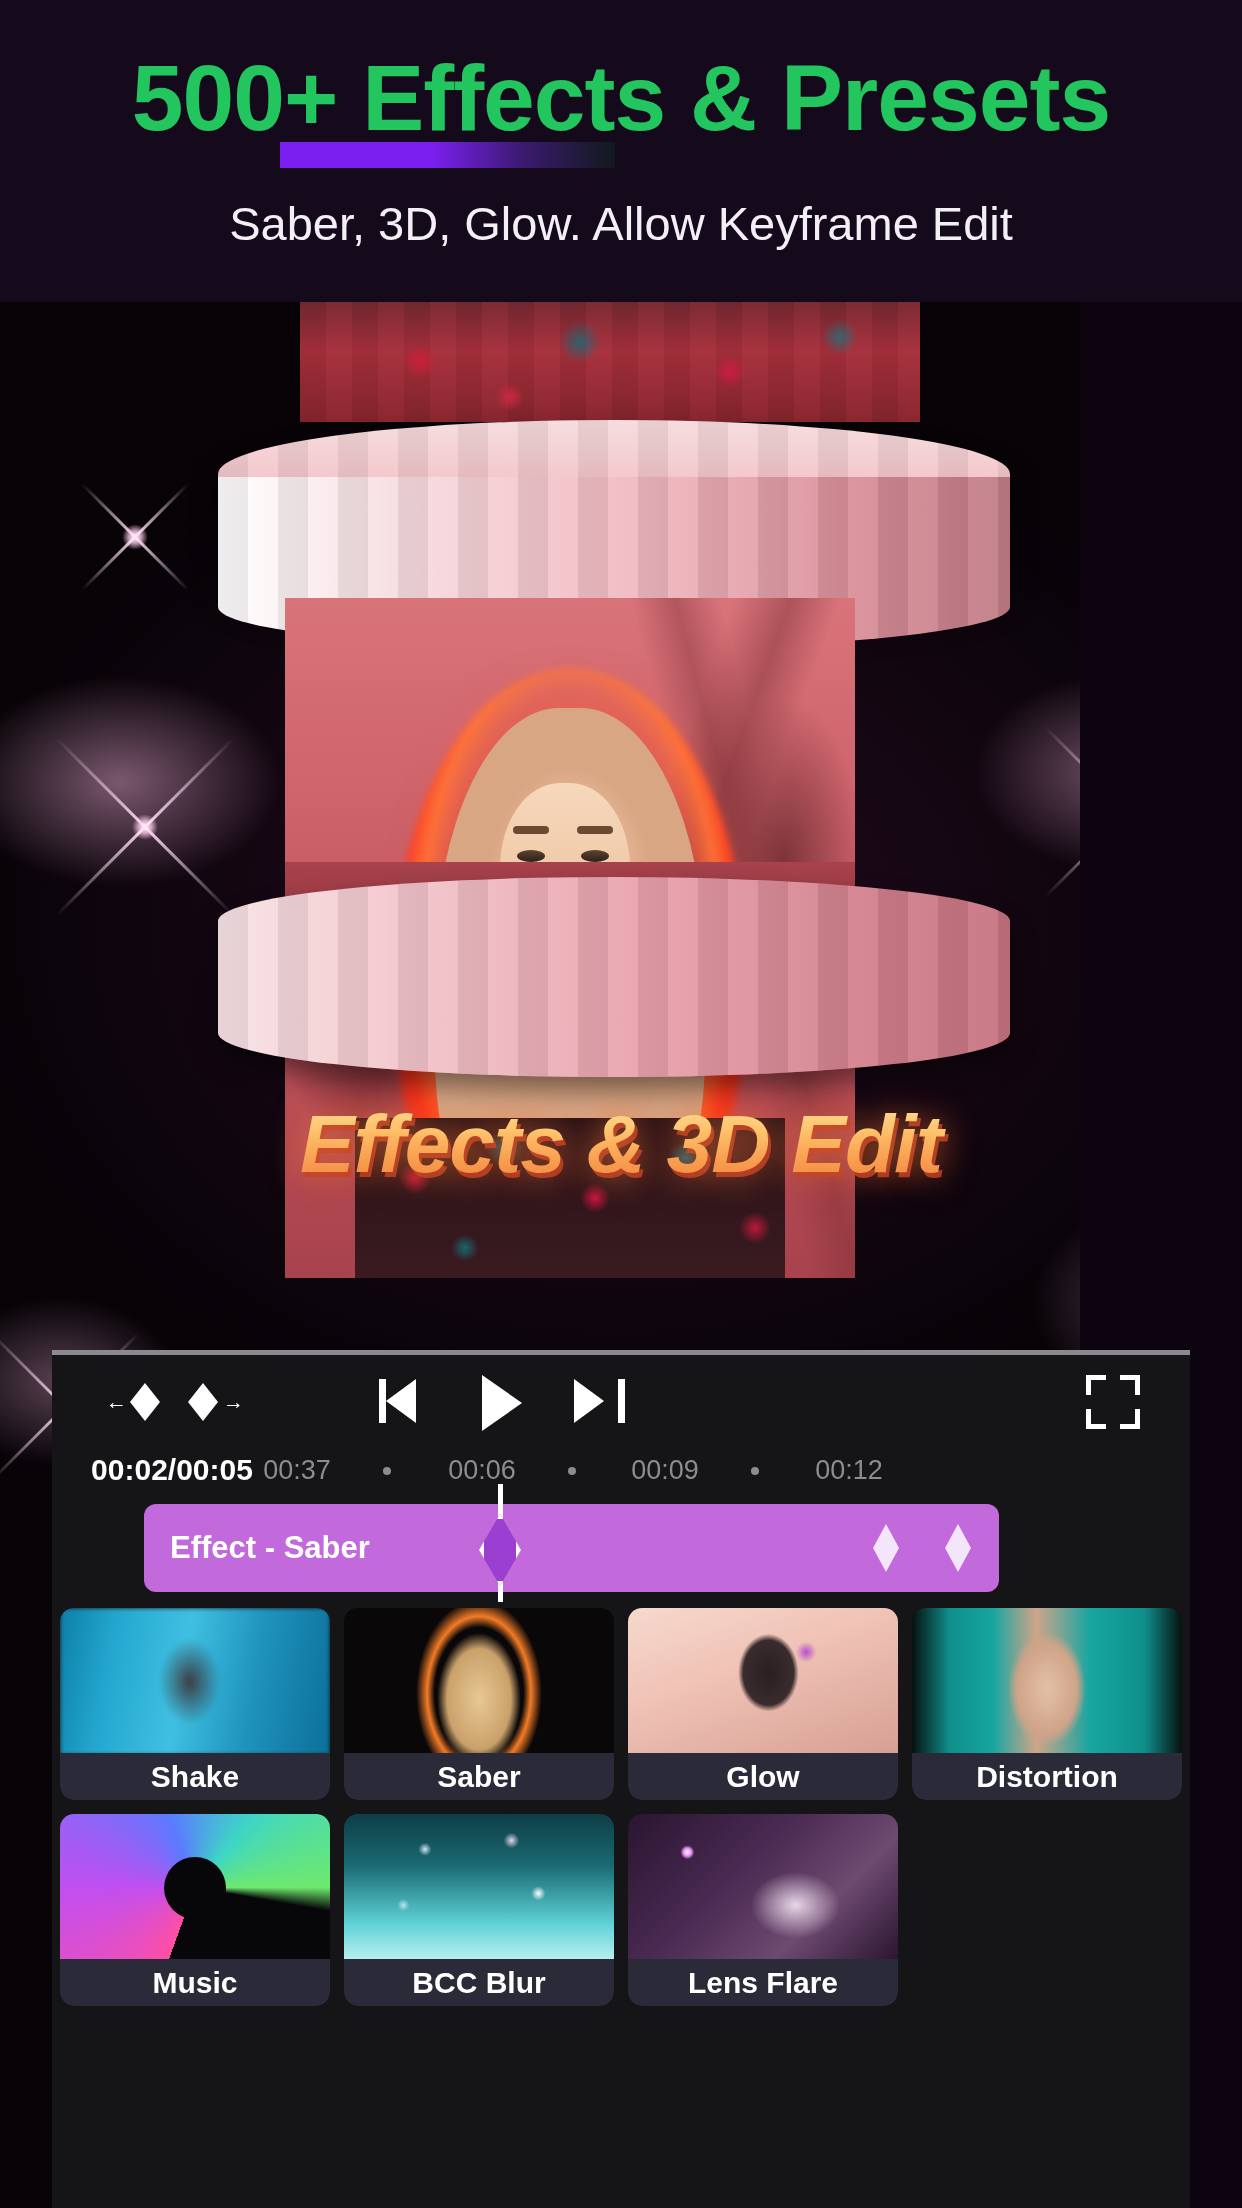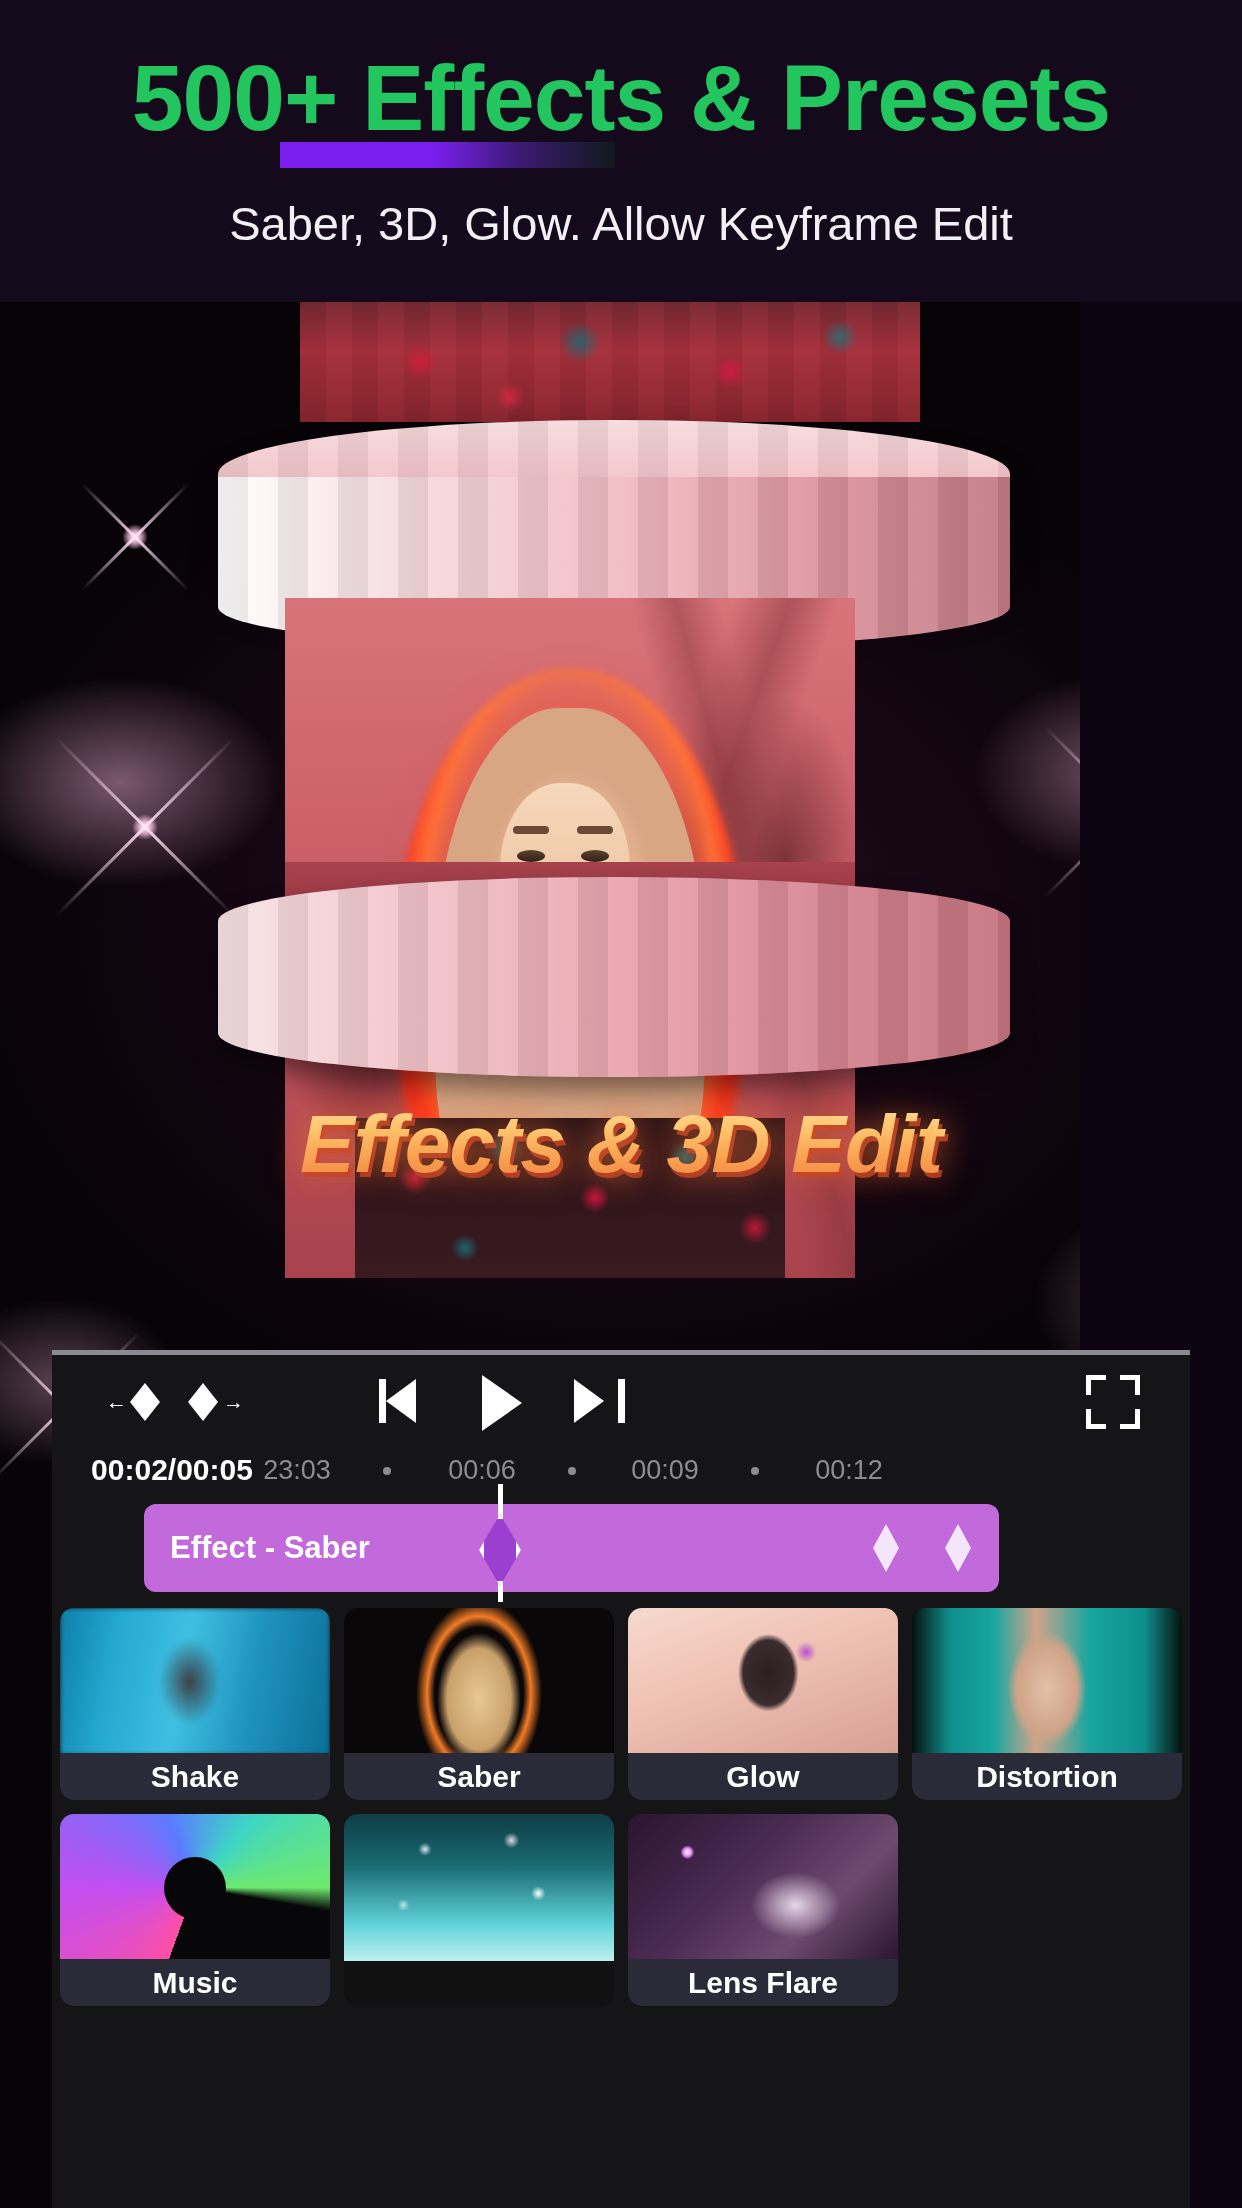--- a/index.html
+++ b/index.html
@@ -442,21 +442,21 @@
     <div class="full-btn">
       <span class="fc tl"></span>
       <span class="fc tr"></span>
       <span class="fc bl"></span>
       <span class="fc br"></span>
     </div>
   </div>
 
   <div class="ruler">
     <div class="cur-time">00:02/00:05</div>
-    <div class="tick-label" style="left:245px;">23:03</div>
+    <div class="tick-label" style="left:245px;">00:37</div>
     <div class="tick-dot" style="left:335px;"></div>
     <div class="tick-label" style="left:430px;">00:06</div>
     <div class="tick-dot" style="left:520px;"></div>
     <div class="tick-label" style="left:613px;">00:09</div>
     <div class="tick-dot" style="left:703px;"></div>
     <div class="tick-label" style="left:797px;">00:12</div>
   </div>
 
   <div class="track-area">
     <div class="clip">
@@ -485,19 +485,20 @@
     <div class="cell">
       <div class="thumb t-distortion"></div>
       <div class="cap">Distortion</div>
     </div>
     <div class="cell">
       <div class="thumb t-music"></div>
       <div class="cap">Music</div>
     </div>
     <div class="cell">
       <div class="thumb t-bccblur"></div>
+      <div class="cap">BCC Blur</div>
     </div>
     <div class="cell">
       <div class="thumb t-lensflare"></div>
       <div class="cap">Lens Flare</div>
     </div>
   </div>
 </div>
 
 </body></html>

